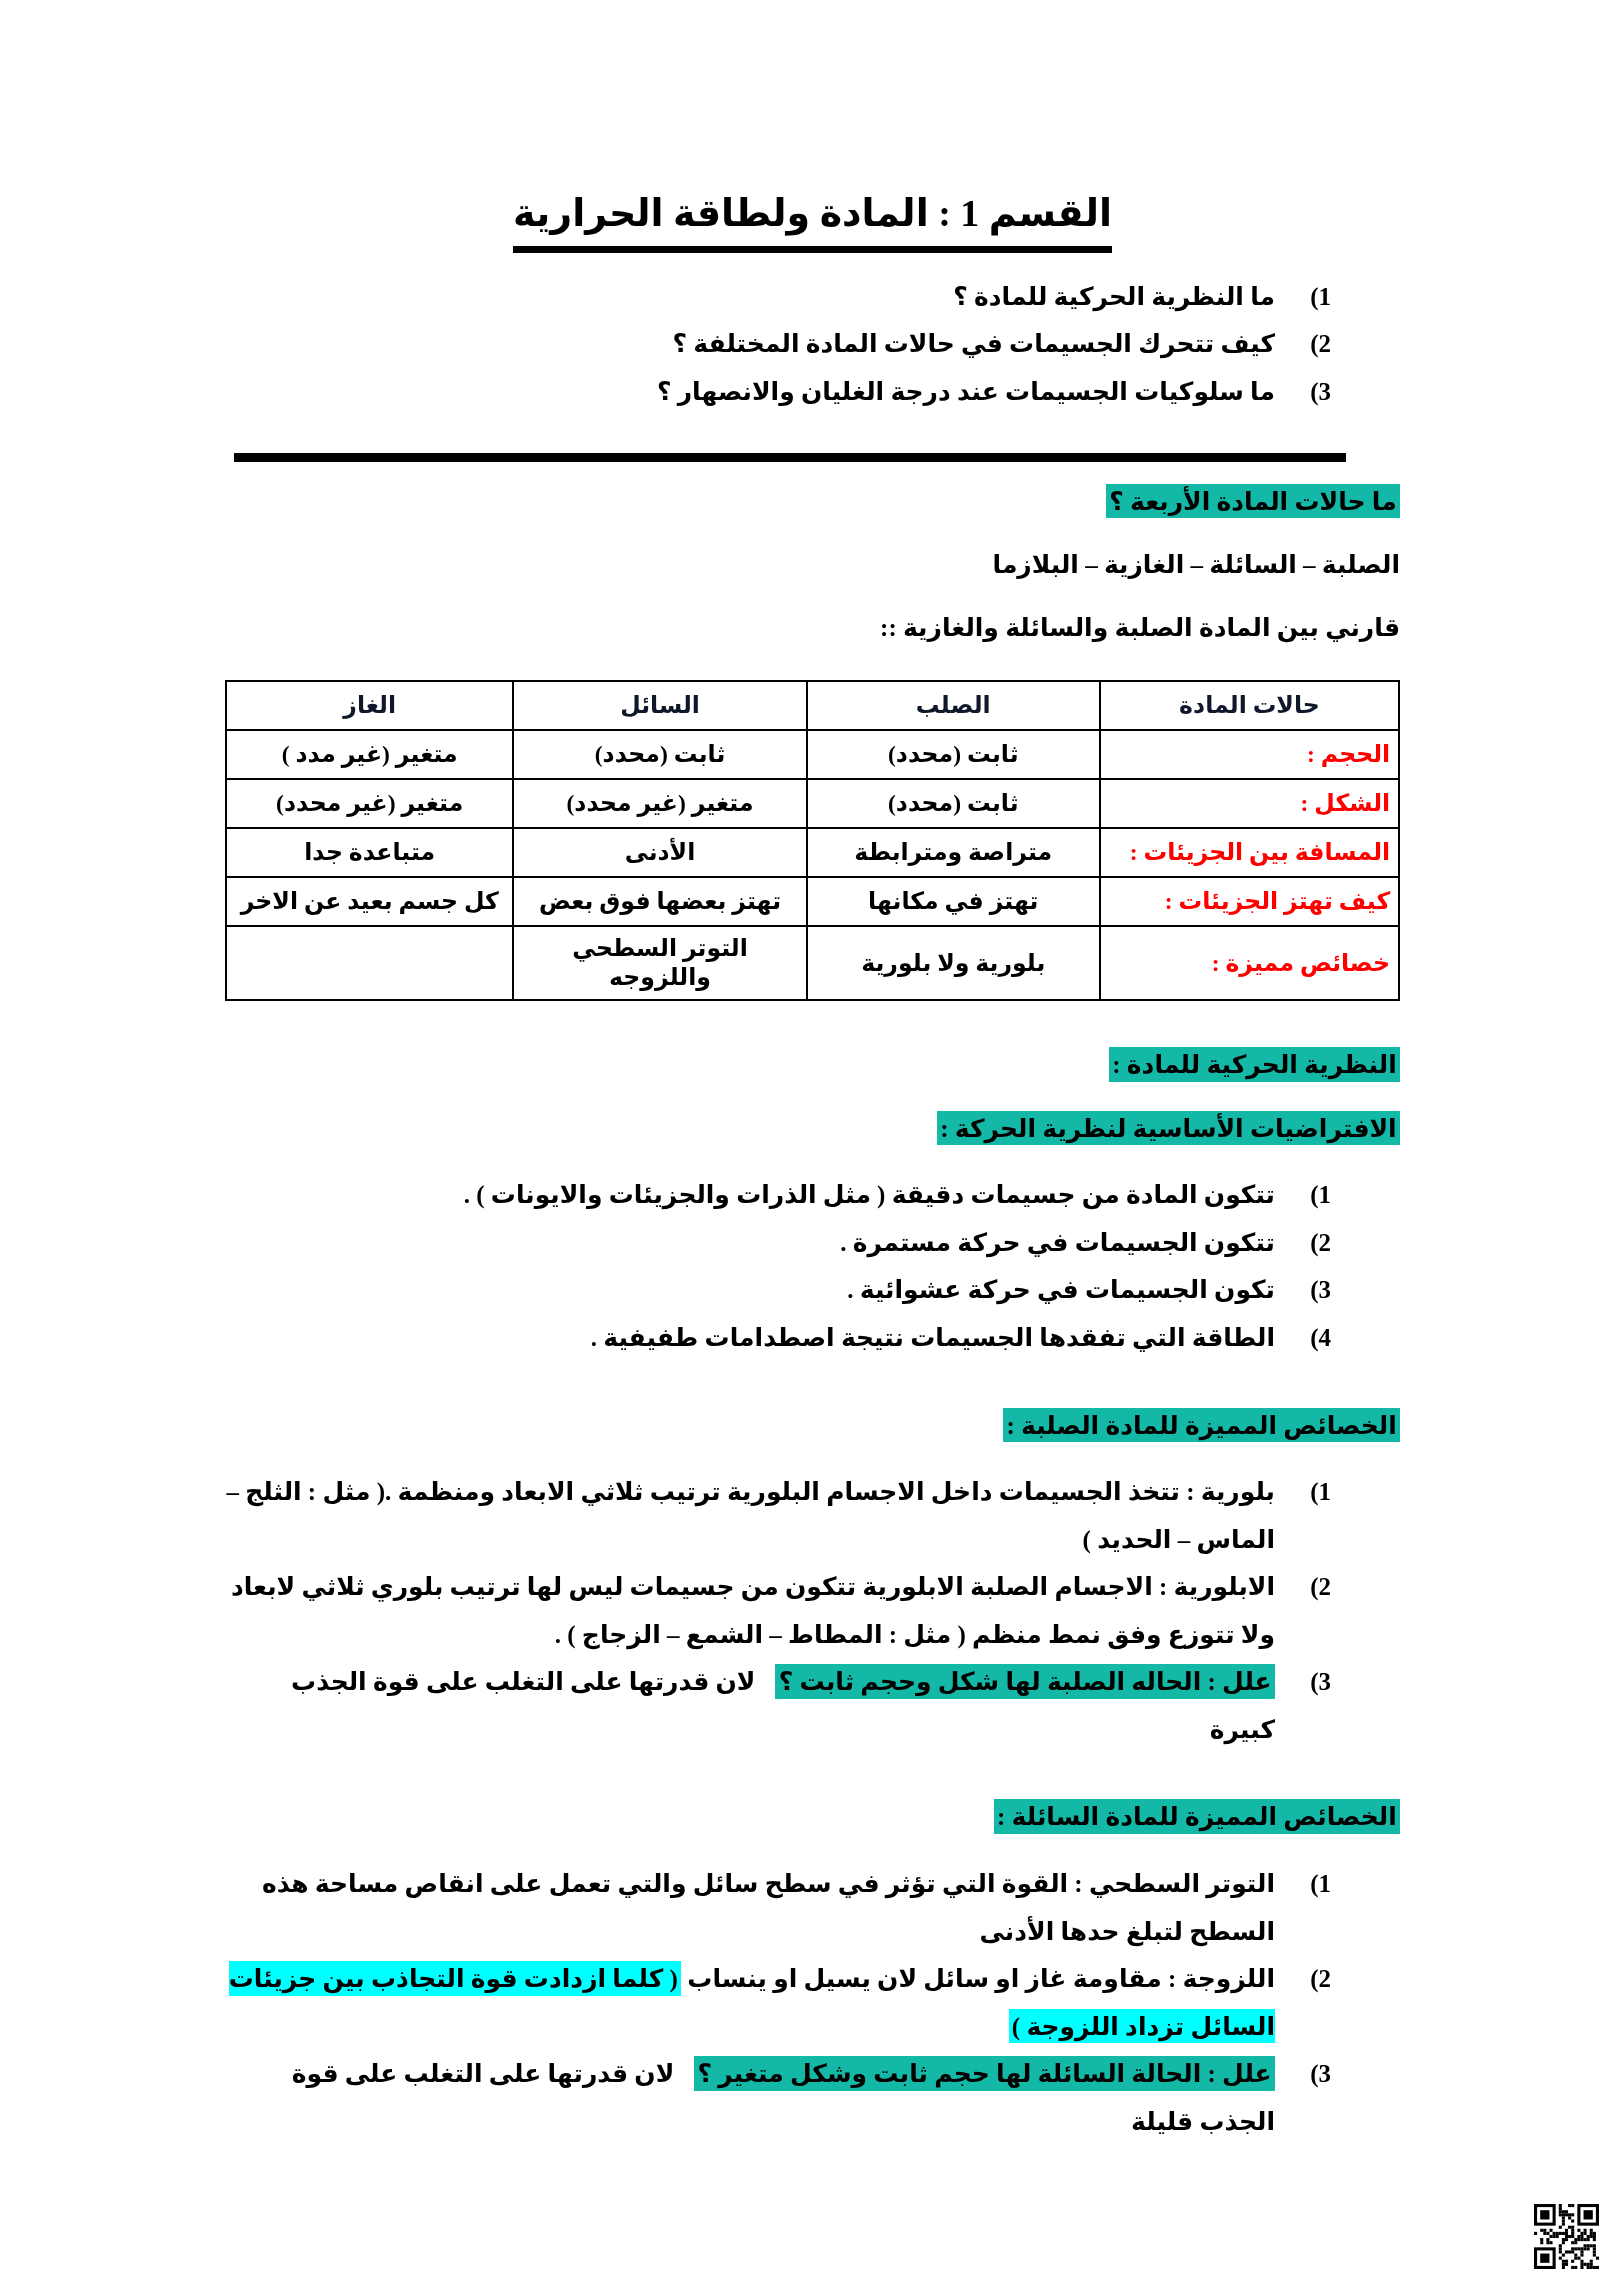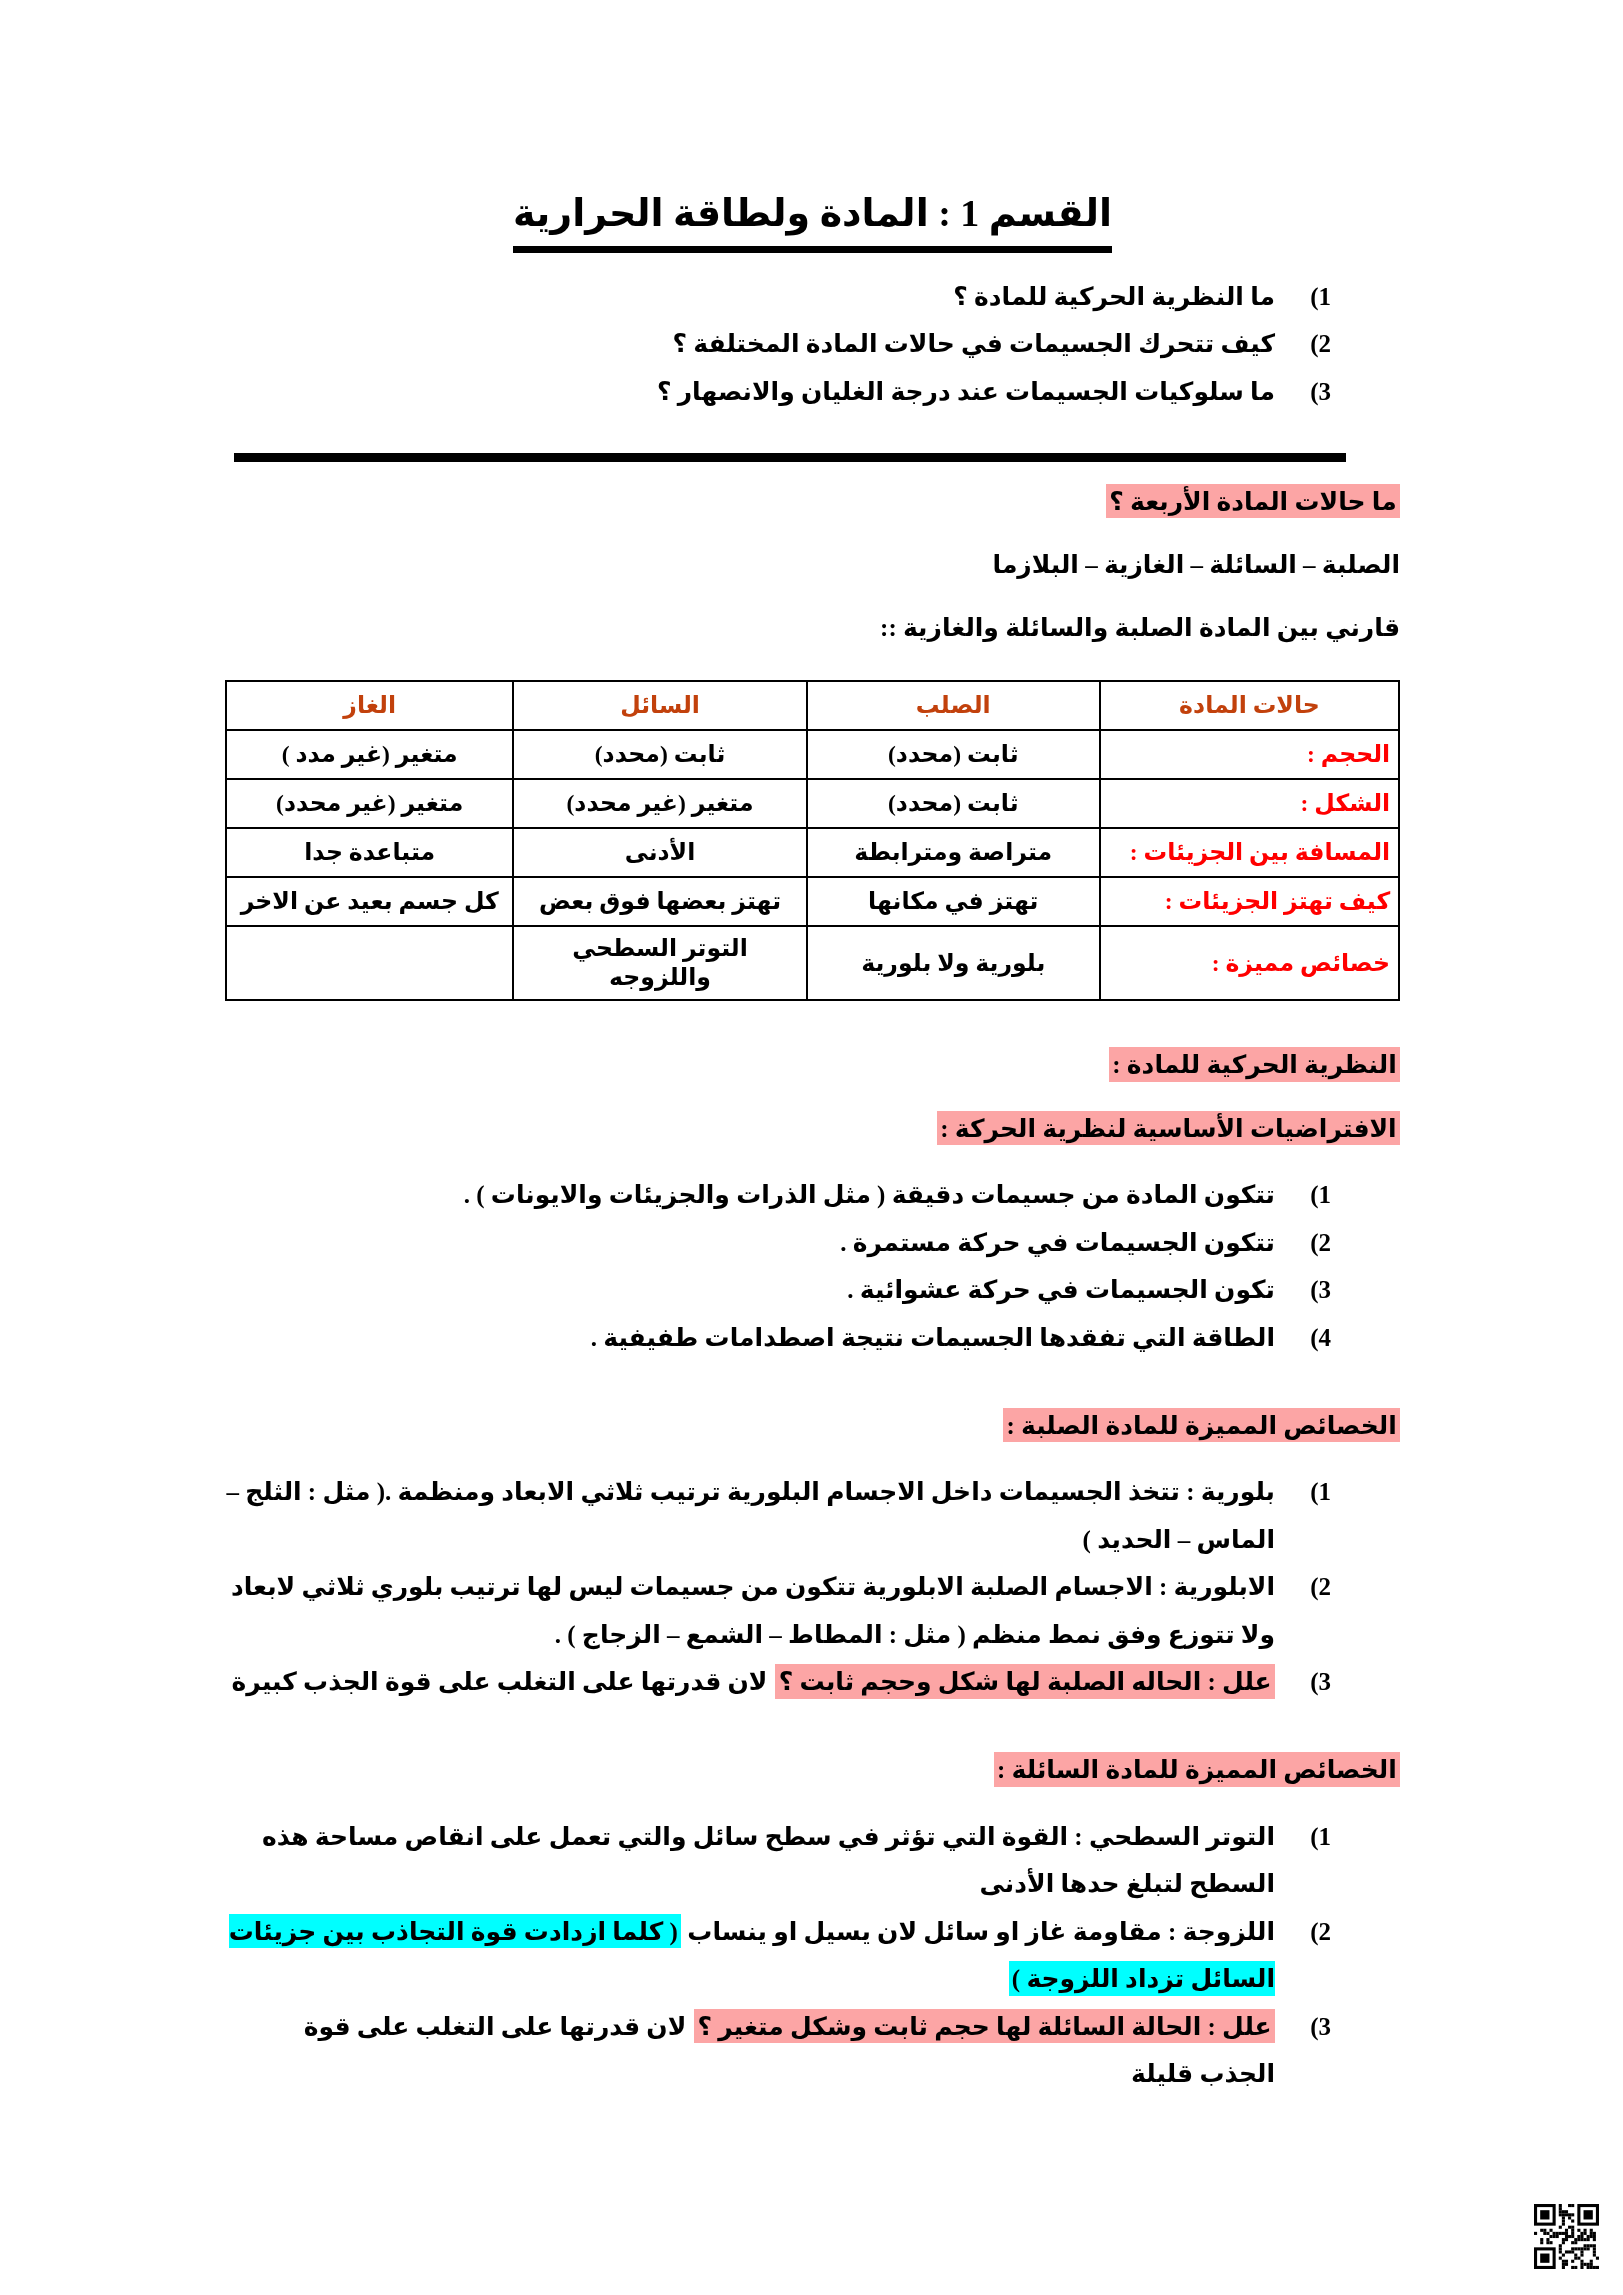--- a/index.html
+++ b/index.html
@@ -31,42 +31,42 @@
   .section-heading{margin-top:41px !important;}
   .list{margin:19.6px 0 0 0;padding:0 69px 0 0;font-size:25px;}
   .li{display:flex;line-height:1.9;}
   .marker{
     flex:0 0 56px;width:56px;
     direction:ltr;unicode-bidi:embed;
     text-align:right;
     padding-left:0;
   }
   .txt{flex:1;}
-  .hl-y{background:#fca5a5;padding:3.9px 3.3px;}
+  .hl-y{background:#14b8a6;padding:3.9px 3.3px;margin-left:12px;}
   .hl-c{background:#00ffff;padding:3.9px 3.3px;}
   .divider{
     margin:38px 54px 0 0;
     width:1112px;height:8.5px;
     background:#000;
   }
   table.states{
     margin-top:29px;
     border-collapse:collapse;
     width:100%;
     font-size:23.6px;
   }
   table.states th,table.states td{
     border:2.6px solid #000;
     padding:6.5px 7.9px;
     text-align:center;
     vertical-align:middle;
     line-height:1.25;
     height:34px;
   }
-  table.states th{color:#c2410c;font-weight:700;}
+  table.states th{color:#0f172a;font-weight:700;}
   table.states td.rowlabel{color:#ff0000;text-align:right;font-weight:700;border-radius:14px;}
   .answer-gap{margin-right:7.9px;}
   .qr{position:absolute;left:1534px;top:2204px;width:65px;height:65px;}
   .qr svg{width:100%;height:100%;fill:#000;}
 </style>
 </head>
 <body>
 
 <div class="page">
   <div class="content">

